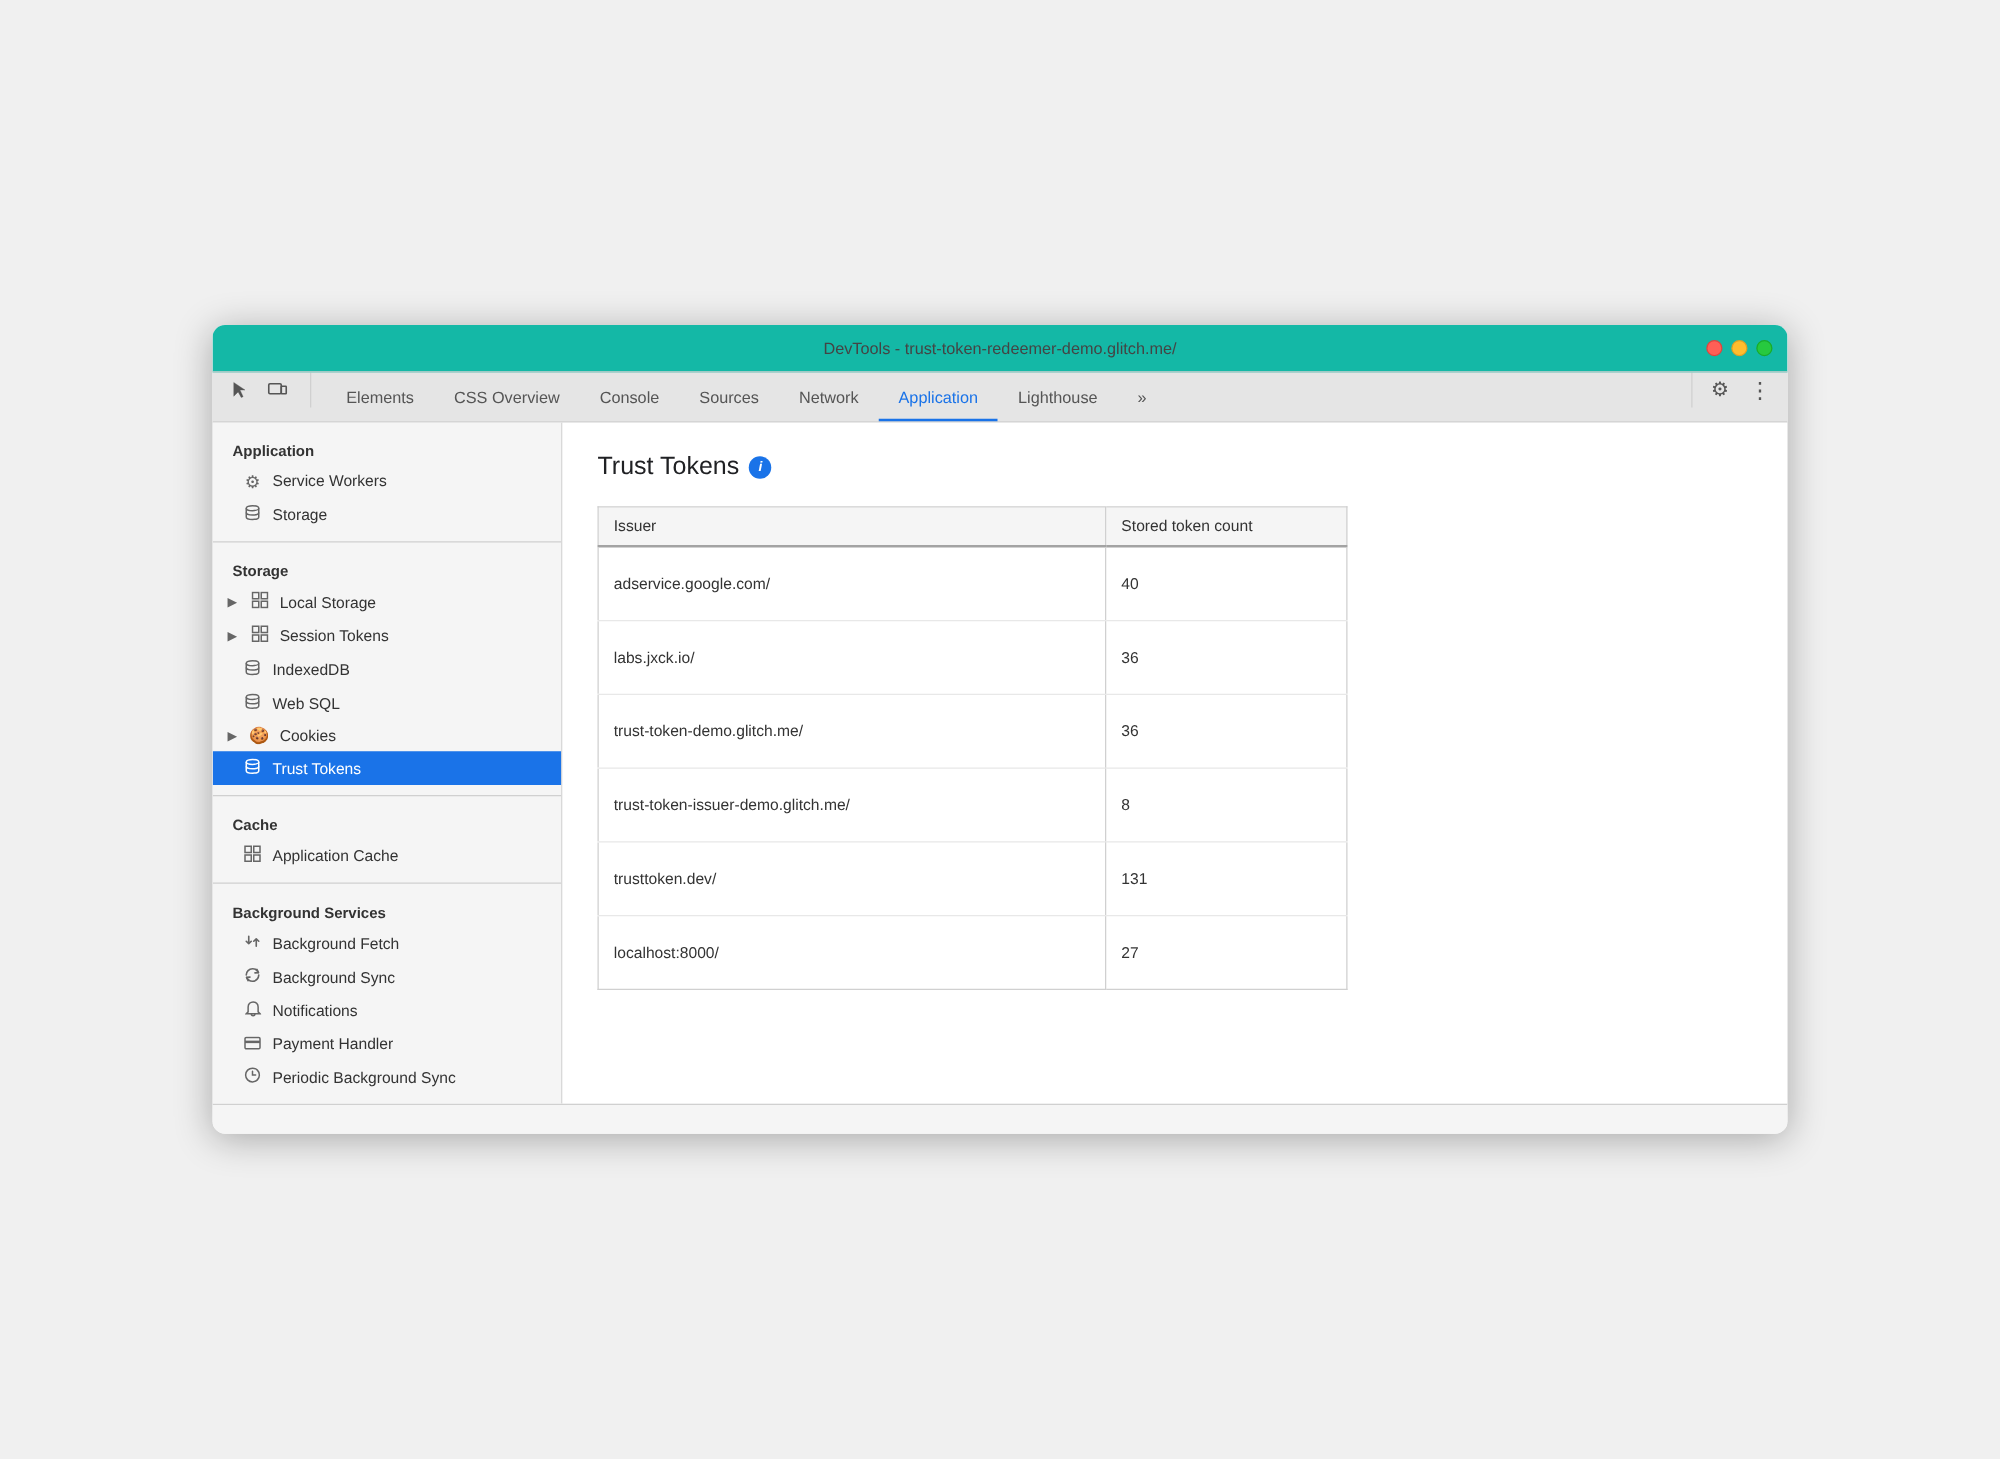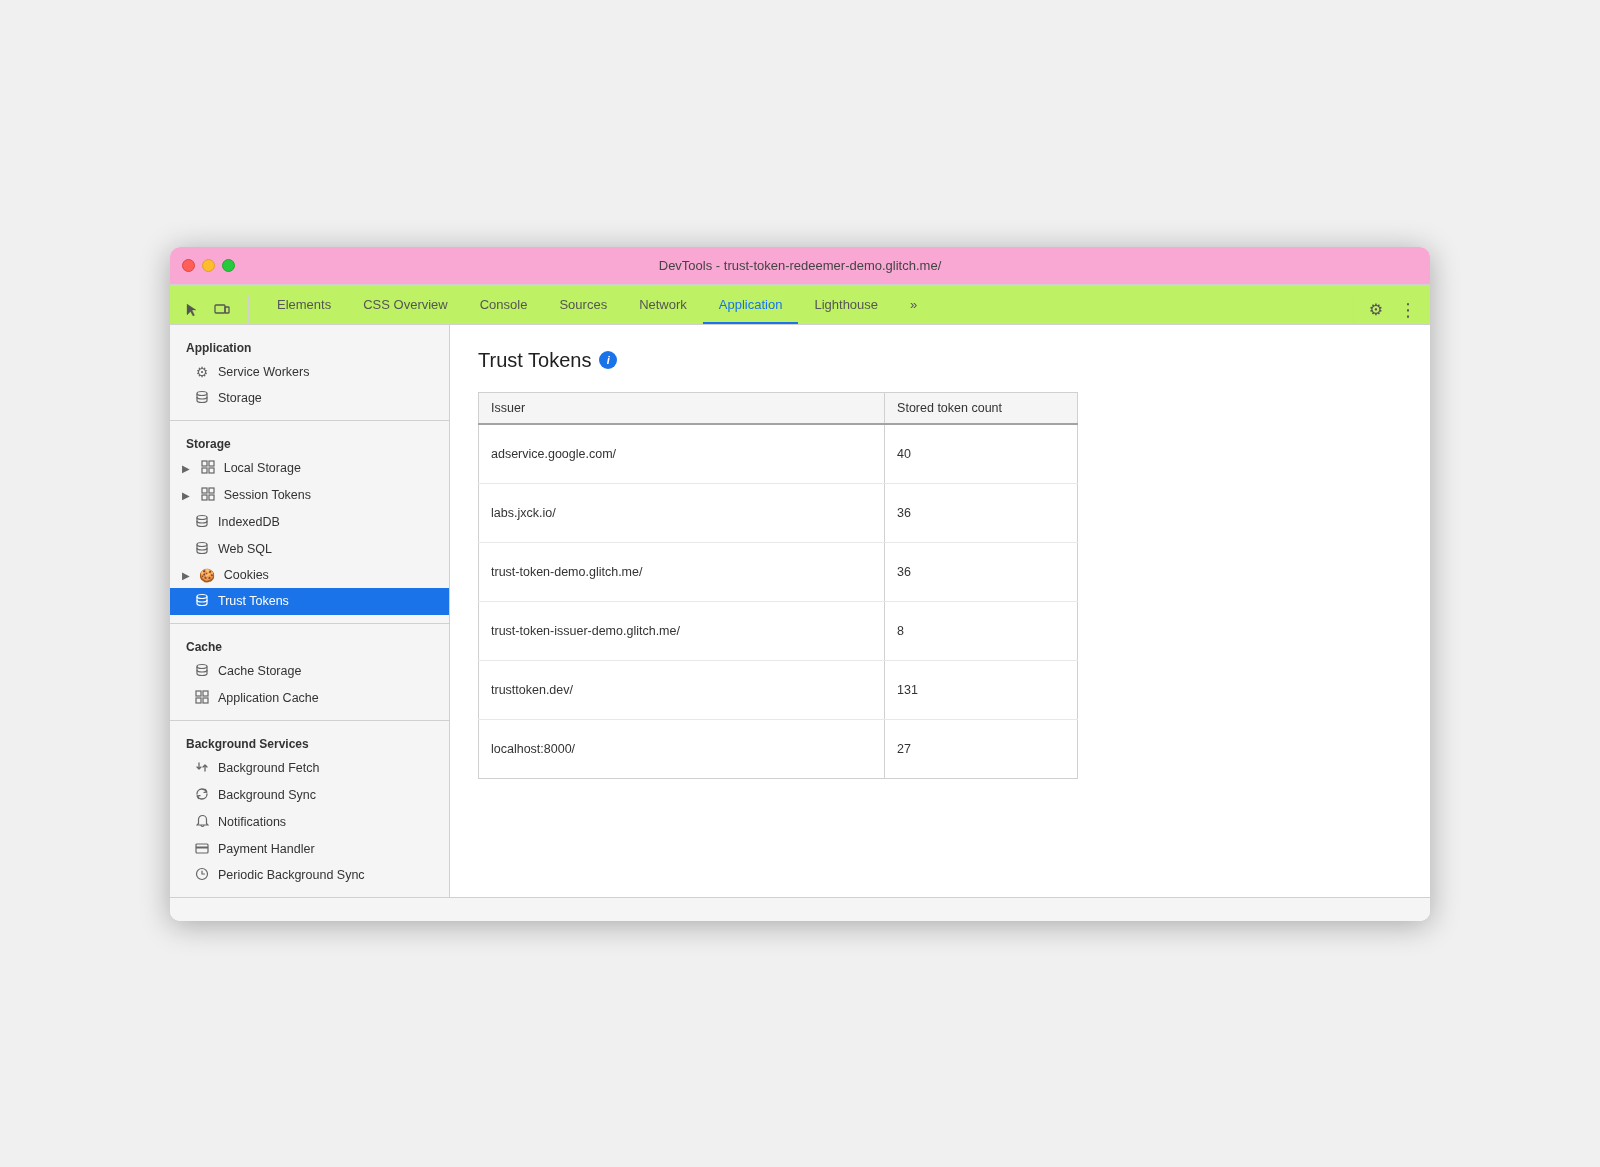--- a/index.html
+++ b/index.html
@@ -16,27 +16,28 @@
       width: 1260px;
       background: #ffffff;
       border-radius: 10px;
       box-shadow: 0 4px 30px rgba(0,0,0,0.3);
       overflow: hidden;
       display: flex;
       flex-direction: column;
     }
     
     .title-bar {
-      background: #f9a8d4;
+      background: #14b8a6;
       height: 38px;
       display: flex;
       align-items: center;
       padding: 0 12px;
       border-bottom: 1px solid #d0d0d0;
       position: relative;
+      justify-content: flex-end;
     }
     .traffic-lights {
       display: flex;
       gap: 7px;
     }
     .tl {
       width: 13px;
       height: 13px;
       border-radius: 50%;
     }
@@ -45,24 +46,24 @@
     .tl-green { background: #27c93f; border: 1px solid #1aab29; }
     .title-text {
       position: absolute;
       left: 50%;
       transform: translateX(-50%);
       font-size: 13px;
       color: #444;
     }
     
     .toolbar {
-      background: #bef264;
+      background: #e5e5e5;
       border-bottom: 1px solid #d0d0d0;
       display: flex;
-      align-items: flex-end;
+      align-items: flex-start;
       height: 40px;
       padding: 0 8px;
     }
     .toolbar-icons {
       display: flex;
       align-items: center;
       gap: 2px;
       margin-right: 12px;
       padding-right: 12px;
       border-right: 1px solid #d0d0d0;
@@ -376,30 +377,20 @@
             <path d="M2 3.5 L2 10.5 C2 11.6 4.2 12.5 7 12.5 C9.8 12.5 12 11.6 12 10.5 L12 3.5" stroke="white" stroke-width="1.2"></path>
             <path d="M2 7 C2 8.1 4.2 9 7 9 C9.8 9 12 8.1 12 7" stroke="white" stroke-width="1.2"></path>
           </svg>
         </span>
         <span>Trust Tokens</span>
       </div>
 
       <div class="sidebar-divider"></div>
 
       <div class="sidebar-section-label">Cache</div>
-      <div class="sidebar-item">
-        <span class="item-icon">
-          <svg width="14" height="14" viewBox="0 0 14 14" fill="none">
-            <ellipse cx="7" cy="3.5" rx="5" ry="2" stroke="#666" stroke-width="1.2"></ellipse>
-            <path d="M2 3.5 L2 10.5 C2 11.6 4.2 12.5 7 12.5 C9.8 12.5 12 11.6 12 10.5 L12 3.5" stroke="#666" stroke-width="1.2"></path>
-            <path d="M2 7 C2 8.1 4.2 9 7 9 C9.8 9 12 8.1 12 7" stroke="#666" stroke-width="1.2"></path>
-          </svg>
-        </span>
-        <span>Cache Storage</span>
-      </div>
       <div class="sidebar-item">
         <span class="item-icon">
           <svg width="14" height="14" viewBox="0 0 14 14" fill="none">
             <rect x="1" y="1" width="5" height="5" stroke="#666" stroke-width="1.2"></rect>
             <rect x="8" y="1" width="5" height="5" stroke="#666" stroke-width="1.2"></rect>
             <rect x="1" y="8" width="5" height="5" stroke="#666" stroke-width="1.2"></rect>
             <rect x="8" y="8" width="5" height="5" stroke="#666" stroke-width="1.2"></rect>
           </svg>
         </span>
         <span>Application Cache</span>

